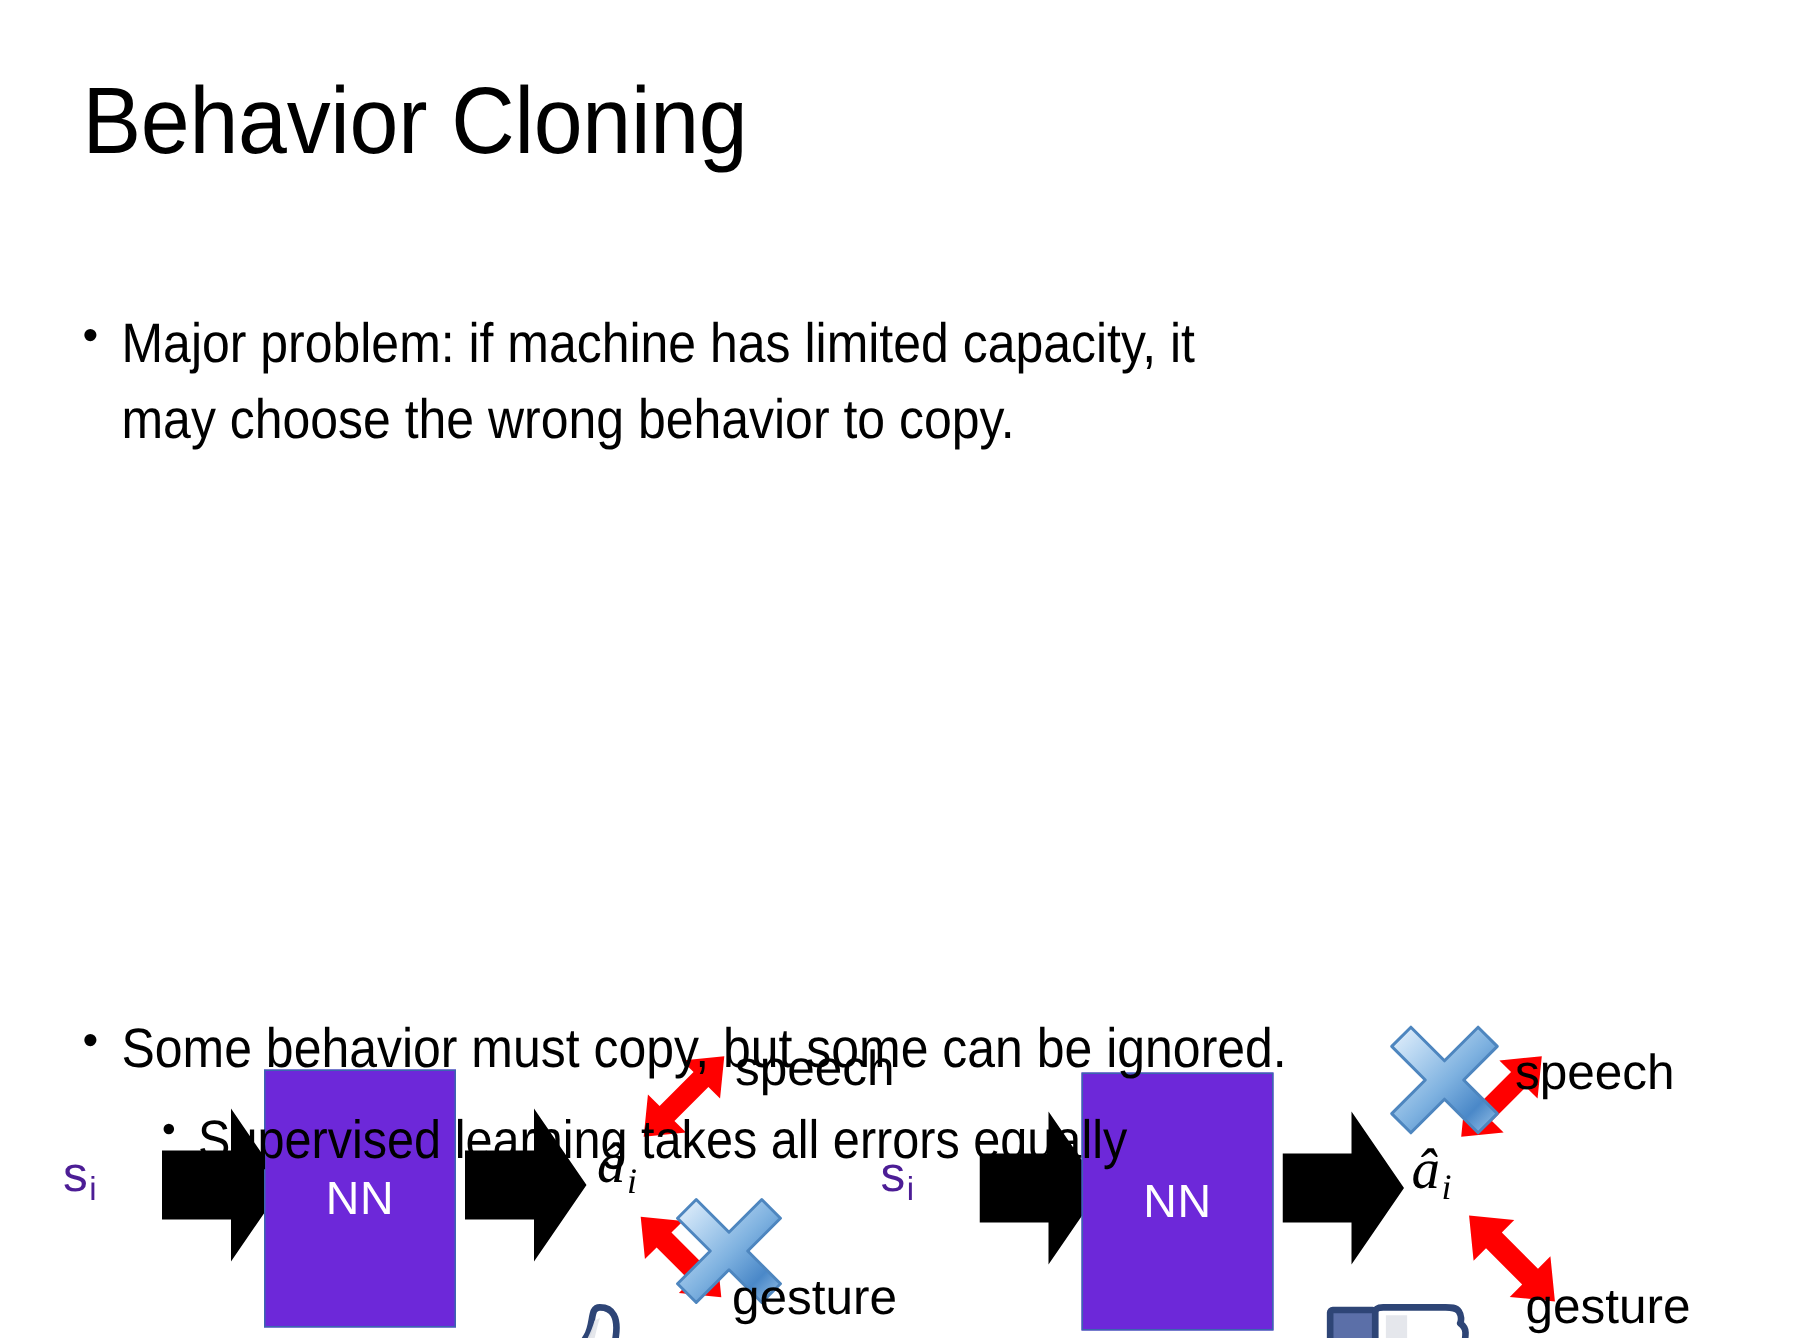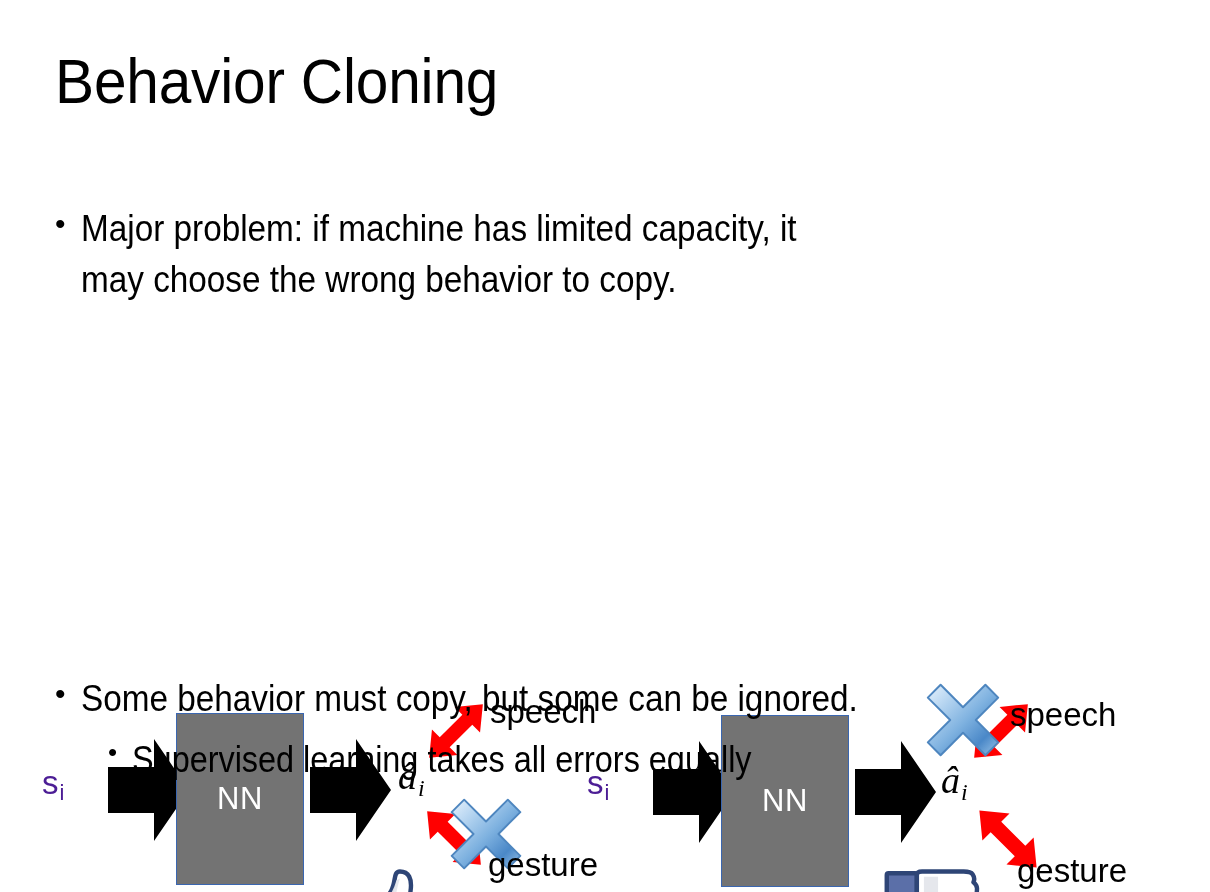--- a/index.html
+++ b/index.html
@@ -67,21 +67,21 @@
   }
   .s-label .sub{font-size:22px;vertical-align:-0.28em;margin-left:1px;}
 
   
   .block-arrow{position:absolute;}
   .block-arrow svg{display:block;}
 
   
   .nn-box{
     position:absolute;
-    background:#737373;
+    background:#6d28d9;
     border:1px solid #3A66B0;
     box-sizing:border-box;
     display:flex;align-items:center;justify-content:center;
   }
   .nn-box .nn-text{
     color:#ffffff;
     font-size:31px;
     letter-spacing:0.5px;
   }
 

